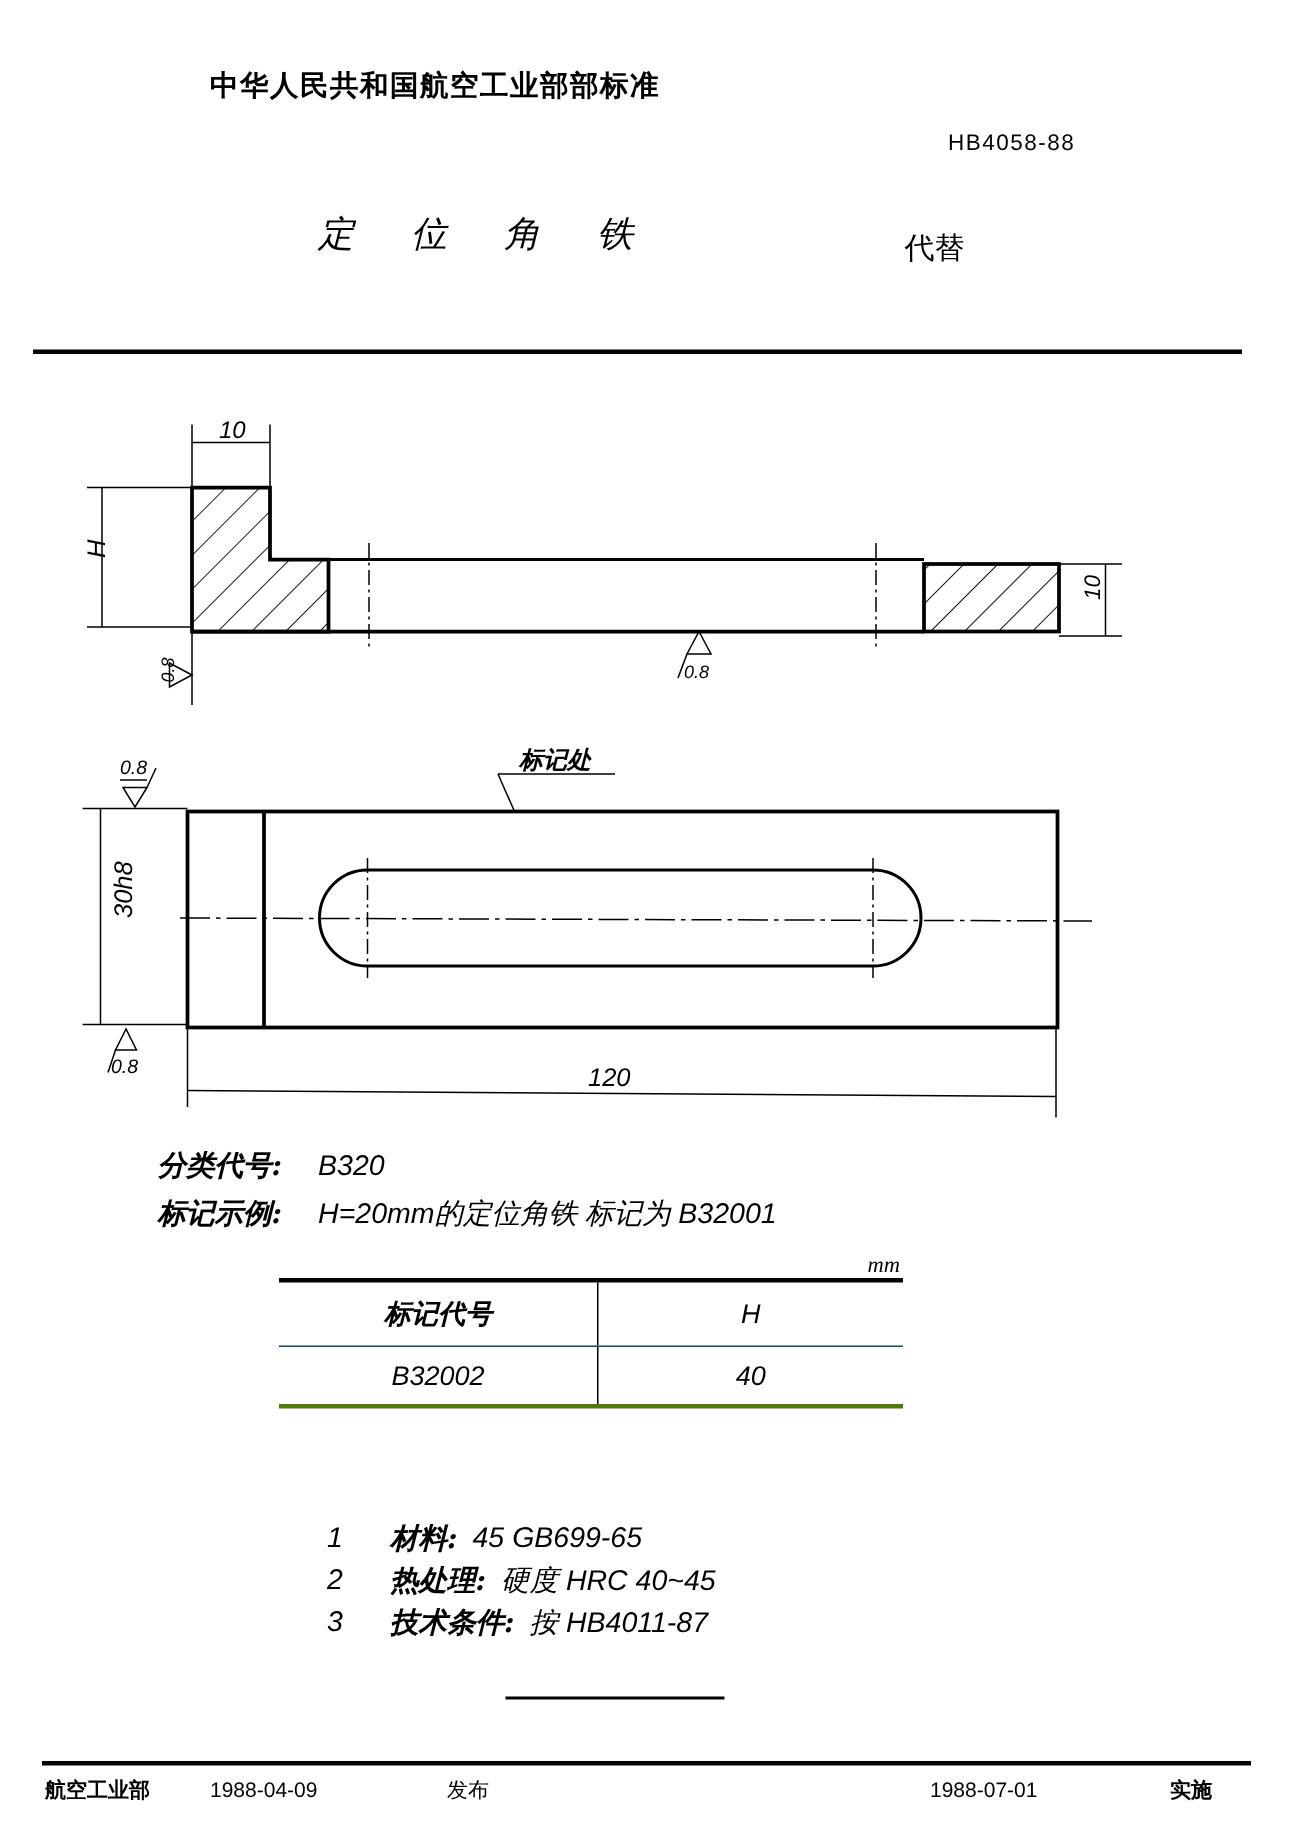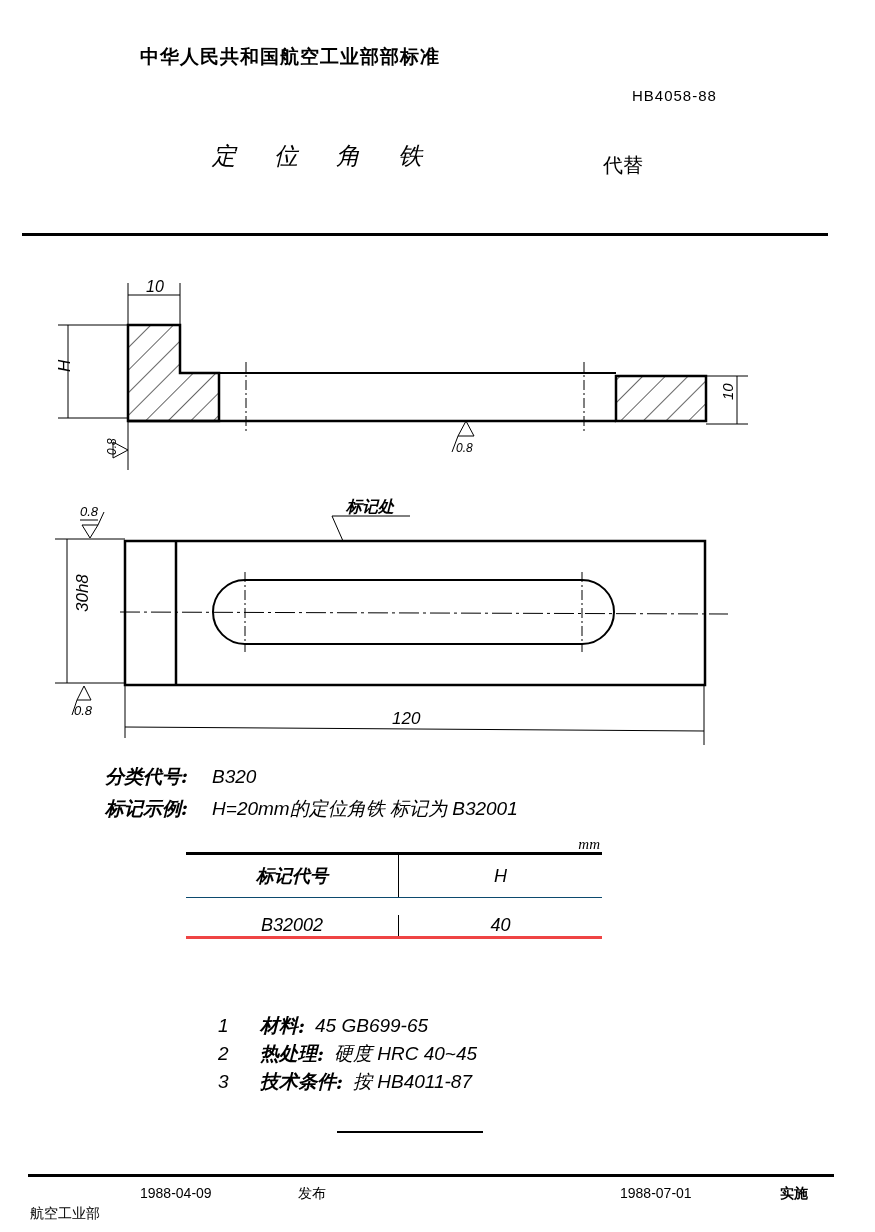--- a/index.html
+++ b/index.html
@@ -13,34 +13,34 @@
   .replaces { left: 603px; top: 152px; font-size: 20px; }
   .rule-top { left: 22px; top: 233px; width: 806px; height: 3px; background: #000; }
   svg.drawing { position: absolute; left: 0; top: 0; }
   .info { left: 105px; font-size: 19px; }
   .info .lbl { font-family: "DejaVu Serif", serif; font-weight: bold; font-style: italic; }
   .info .val { font-family: "Liberation Sans", sans-serif; font-style: italic; margin-left: 18px; }
   .tbl { left: 186px; top: 852px; width: 416px; }
   .tbl-unit { position: absolute; right: 2px; top: -16px; font-size: 15px; font-style: italic; font-family: "Liberation Serif", serif; }
   .tbl-row { display: flex; height: 38px; border-bottom: 1px solid #0c4a6e; }
   .tbl-row.first { border-top: 3px solid #000; height: 42px; }
-  .tbl-row.last { border-bottom: 3px solid #ef4444; align-items: flex-end; }
+  .tbl-row.last { border-bottom: 3px solid #4d7c0f; }
   .tbl-cell { display: flex; align-items: center; justify-content: center; font-size: 18px; }
   .tbl-cell.c1 { width: 212px; border-right: 1px solid #000; font-family: "Liberation Sans", sans-serif; font-style: italic; }
   .tbl-cell.c2 { flex: 1; font-family: "Liberation Sans", sans-serif; font-style: italic; }
   .tbl-cell.hdr1 { font-family: "DejaVu Serif", serif; font-style: italic; font-weight: bold; }
   .notes { left: 218px; top: 1012px; font-size: 19px; }
   .note { height: 28px; display: flex; align-items: center; }
   .note .n { width: 42px; font-family: "Liberation Sans", sans-serif; font-style: italic; }
   .note .k { font-family: "DejaVu Serif", serif; font-weight: bold; font-style: italic; }
   .note .v { font-family: "Liberation Sans", sans-serif; font-style: italic; margin-left: 10px; }
   .rule-end { left: 337px; top: 1131px; width: 146px; height: 2px; background: #000; }
   .rule-bottom { left: 28px; top: 1174px; width: 806px; height: 3px; background: #000; }
   .ftr { top: 1185px; font-size: 14px; }
-  .ftr-org { left: 30px; font-weight: normal; margin-top: 20px; }
+  .ftr-org { left: 30px; font-weight: bold; }
   .ftr-date1 { left: 140px; font-family: "Liberation Sans", sans-serif; }
   .ftr-issued { left: 298px; }
   .ftr-date2 { left: 620px; font-family: "Liberation Sans", sans-serif; }
   .ftr-impl { left: 780px; font-weight: bold; }
 </style>
 </head>
 <body>
 
 <div class="abs hdr-title">中华人民共和国航空工业部部标准</div>
 <div class="abs std-no">HB4058-88</div>

